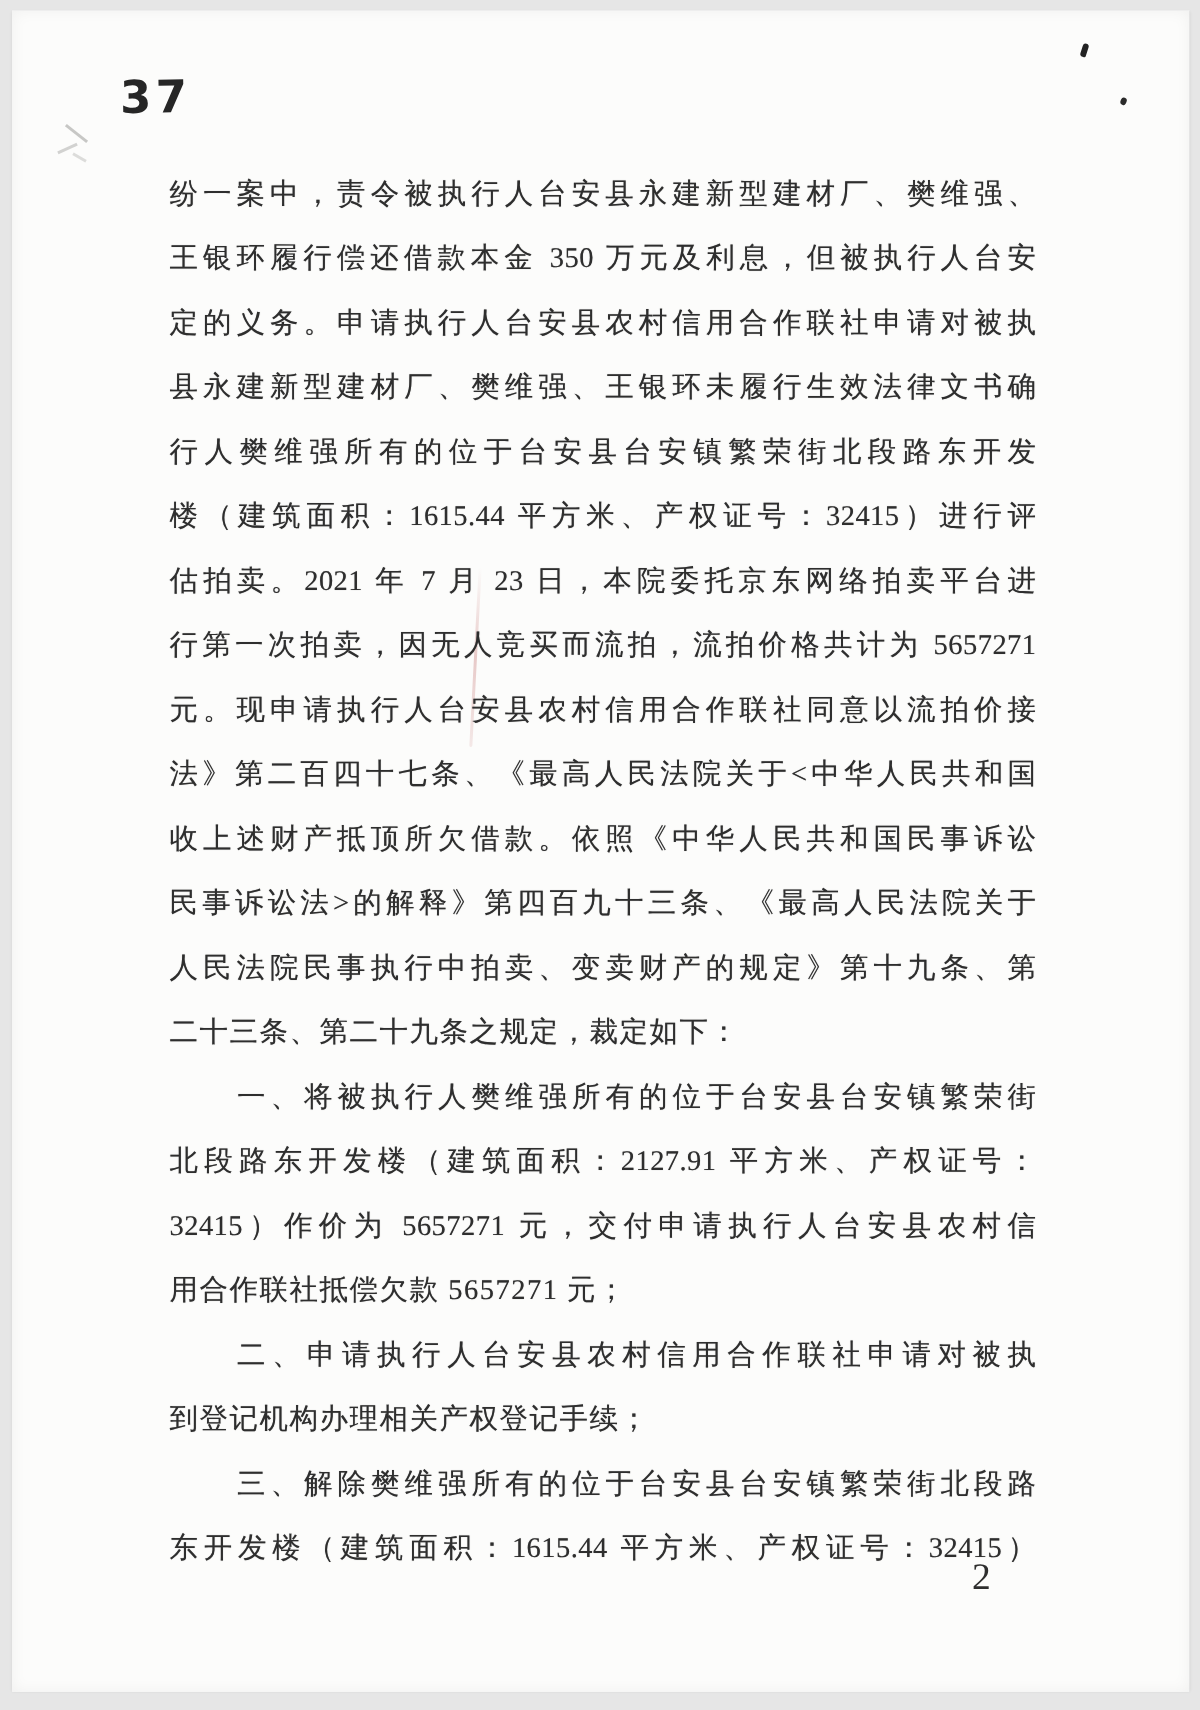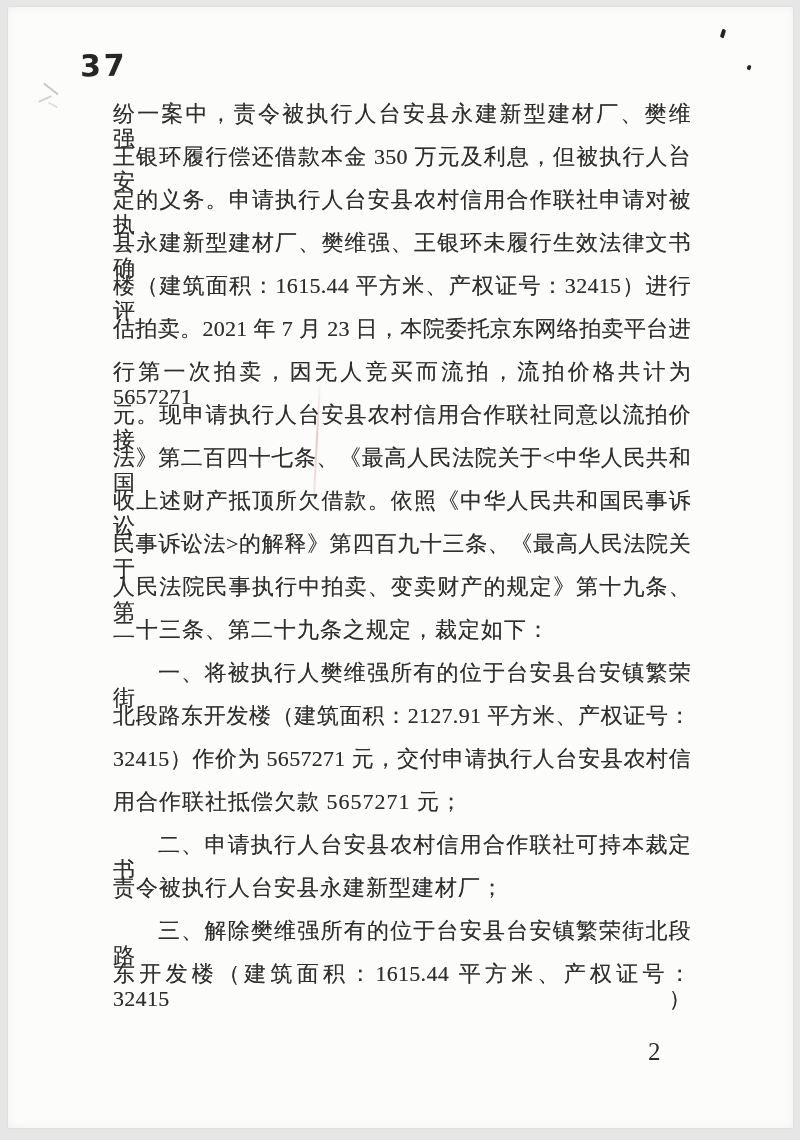--- a/index.html
+++ b/index.html
@@ -38,22 +38,22 @@
   }
   .text-block {
     position: absolute;
     left: 113px;
     top: 101px;
     width: 578px;
     color: #2e2e2e;
   }
   .line {
     height: 43px;
-    line-height: 25px;
-    font-size: 22px;
+    line-height: 58px;
+    font-size: 19px;
     text-align: justify;
     text-justify: inter-character;
     letter-spacing: 0.3px;
     text-shadow: 0 0 0.5px rgba(46,46,46,0.55);
     white-space: normal;
   }
   .line.just {
     text-align-last: justify;
   }
   .line.nojust {
@@ -137,34 +137,35 @@
   </div>
 
   <div class="crease"></div>
 
   <div class="text-block">
 
   <div class="line just">纷一案中，责令被执行人台安县永建新型建材厂、樊维强、</div>
       <div class="line just">王银环履行偿还借款本金 350 万元及利息，但被执行人台安</div>
       <div class="line just">定的义务。申请执行人台安县农村信用合作联社申请对被执</div>
       <div class="line just">县永建新型建材厂、樊维强、王银环未履行生效法律文书确</div>
+      <div class="line just">行人樊维强所有的位于台安县台安镇繁荣街北段路东开发</div>
       <div class="line just">楼（建筑面积：1615.44 平方米、产权证号：32415）进行评</div>
       <div class="line just">估拍卖。2021 年 7 月 23 日，本院委托京东网络拍卖平台进</div>
       <div class="line just">行第一次拍卖，因无人竞买而流拍，流拍价格共计为 5657271</div>
       <div class="line just">元。现申请执行人台安县农村信用合作联社同意以流拍价接</div>
       <div class="line just">法》第二百四十七条、《最高人民法院关于&lt;中华人民共和国</div>
       <div class="line just">收上述财产抵顶所欠借款。依照《中华人民共和国民事诉讼</div>
       <div class="line just">民事诉讼法&gt;的解释》第四百九十三条、《最高人民法院关于</div>
       <div class="line just">人民法院民事执行中拍卖、变卖财产的规定》第十九条、第</div>
       <div class="line nojust">二十三条、第二十九条之规定，裁定如下：</div>
       <div class="line just indent">一、将被执行人樊维强所有的位于台安县台安镇繁荣街</div>
       <div class="line just">北段路东开发楼（建筑面积：2127.91 平方米、产权证号：</div>
       <div class="line just">32415）作价为 5657271 元，交付申请执行人台安县农村信</div>
       <div class="line nojust">用合作联社抵偿欠款 5657271 元；</div>
-      <div class="line just indent">二、申请执行人台安县农村信用合作联社可持本裁定书</div>
-      <div class="line nojust">责令被执行人台安县永建新型建材厂；</div>
+      <div class="line just indent">二、申请执行人台安县农村信用合作联社申请对被执</div>
+      <div class="line nojust">到登记机构办理相关产权登记手续；</div>
       <div class="line just indent">三、解除樊维强所有的位于台安县台安镇繁荣街北段路</div>
       <div class="line just">东开发楼（建筑面积：1615.44 平方米、产权证号：32415）</div>
     </div>
 
   <div class="page-num-bottom">2</div>
 
 </div>
 
 </body></html>

